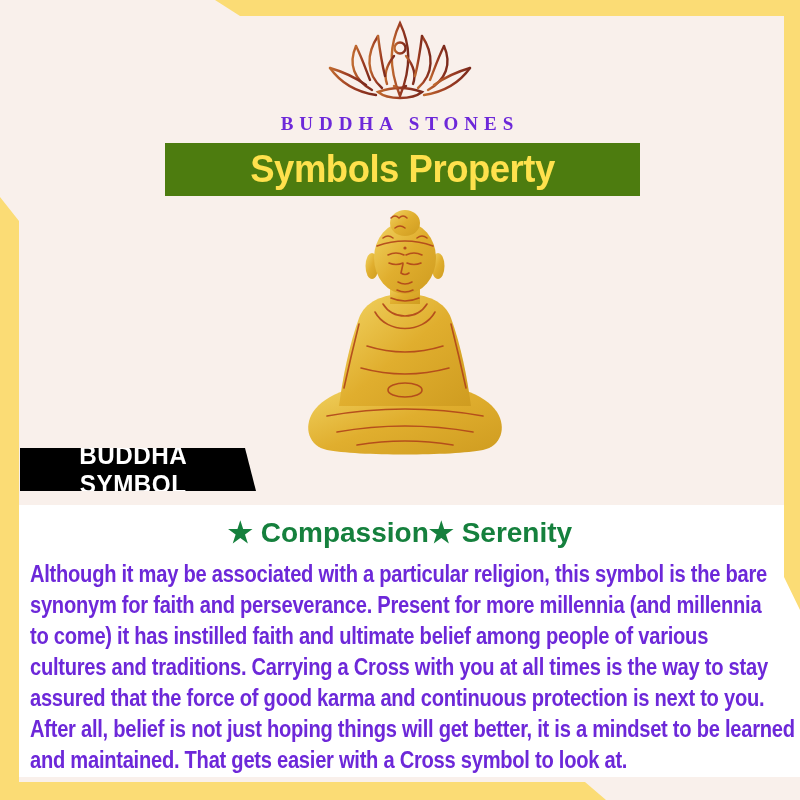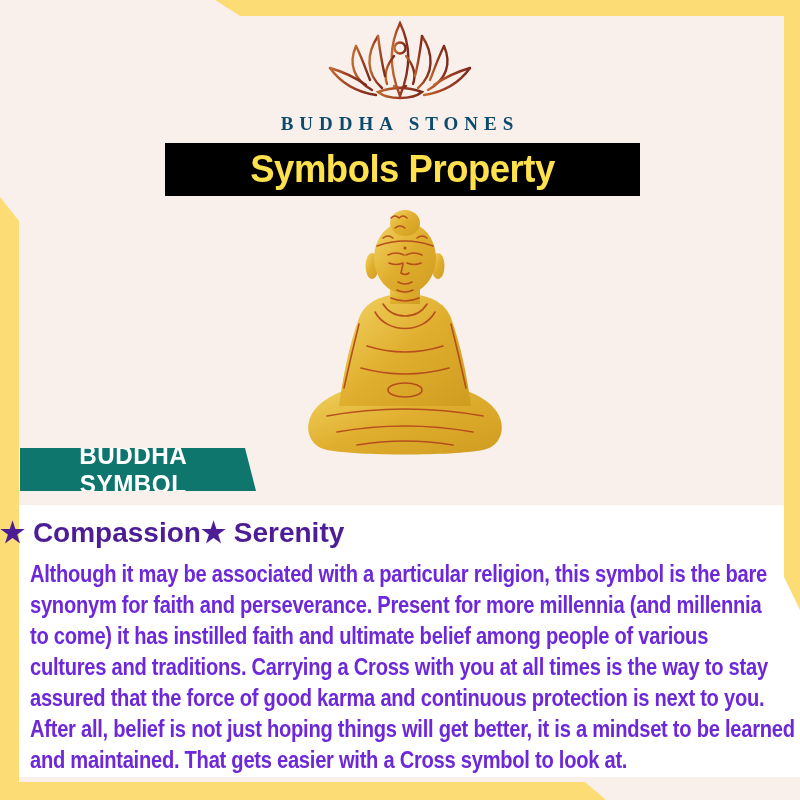--- a/index.html
+++ b/index.html
@@ -10,47 +10,47 @@
   }
   
   .frame{position:absolute;inset:0;background:#fbdc75;pointer-events:none;}
   .frame-tr{clip-path:polygon(215px 0,800px 0,800px 610px,784px 577px,784px 16px,240px 16px);}
   .frame-bl{clip-path:polygon(0 197px,19px 221px,19px 782px,585px 782px,606px 800px,0 800px);}
   
   .logo-svg{position:absolute;left:322px;top:20px;width:156px;height:94px;}
   .brand-name{
     position:absolute;left:0;top:113px;width:800px;text-align:center;
     font-family:"Liberation Serif", serif;font-size:19px;font-weight:600;
-    letter-spacing:6px;color:#0c4a6e;
+    letter-spacing:6px;color:#6d28d9;
   }
   
-  .banner-strip{position:absolute;left:165px;top:143px;width:475px;height:53px;background:#000000;}
+  .banner-strip{position:absolute;left:165px;top:143px;width:475px;height:53px;background:#4d7c0f;}
   .banner-title{
     width:100%;height:100%;display:flex;align-items:center;justify-content:center;
     font-size:38px;font-weight:bold;color:#ffe14d;letter-spacing:-0.5px;
     transform:scaleX(0.96);
   }
   
   .buddha-svg{position:absolute;left:287px;top:206px;width:236px;height:252px;}
   
   .ribbon{
-    position:absolute;left:20px;top:448px;width:236px;height:43px;background:#0f766e;
+    position:absolute;left:20px;top:448px;width:236px;height:43px;background:#000000;
     clip-path:polygon(0 0,calc(100% - 11px) 0,100% 100%,0 100%);
     display:flex;align-items:center;
   }
   .ribbon-label{
     width:100%;text-align:center;padding-right:10px;
     color:#ffffff;font-size:25px;font-weight:600;letter-spacing:0.5px;
     transform:scaleX(0.97);
   }
   
   .text-section{position:absolute;left:0;top:505px;width:800px;height:272px;background:#ffffff;}
   .section-heading{
-    position:absolute;left:0;top:516px;width:800px;
-    font-size:28px;font-weight:bold;color:#4c1d95;letter-spacing:0px;
+    position:absolute;left:0;top:516px;width:800px;text-align:center;
+    font-size:28px;font-weight:bold;color:#15803d;letter-spacing:0px;
   }
   .paragraph{position:absolute;left:30px;top:559px;width:760px;color:#6d28d9;}
   .paragraph .line{
     font-size:23px;font-weight:bold;line-height:31px;letter-spacing:-0.3px;
     white-space:nowrap;transform:scaleX(0.875);transform-origin:left center;
   }
 </style>
 </head>
 <body>
 

